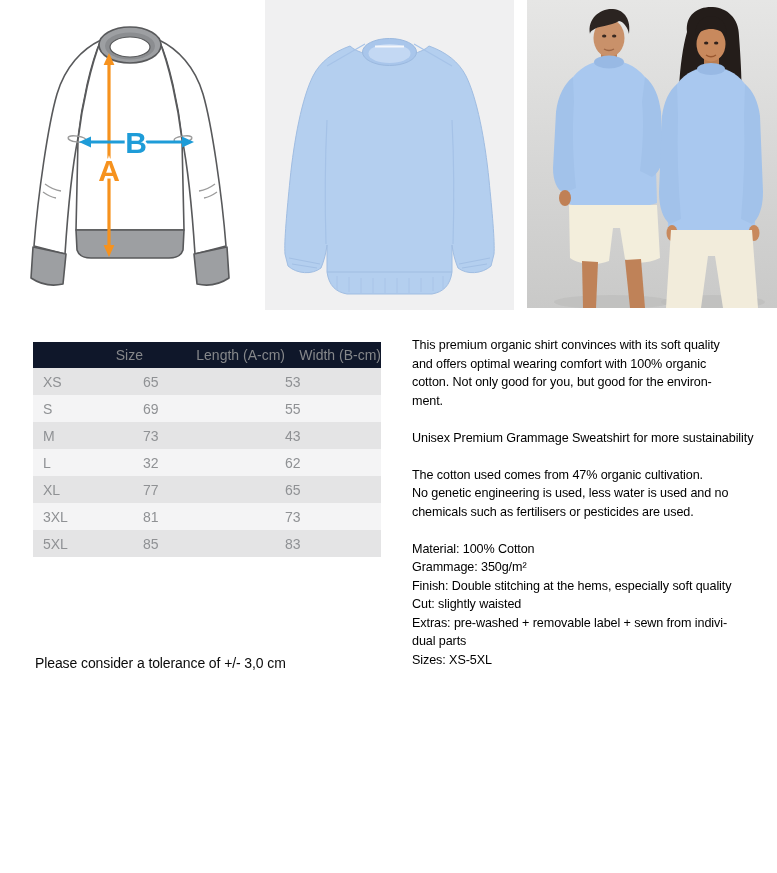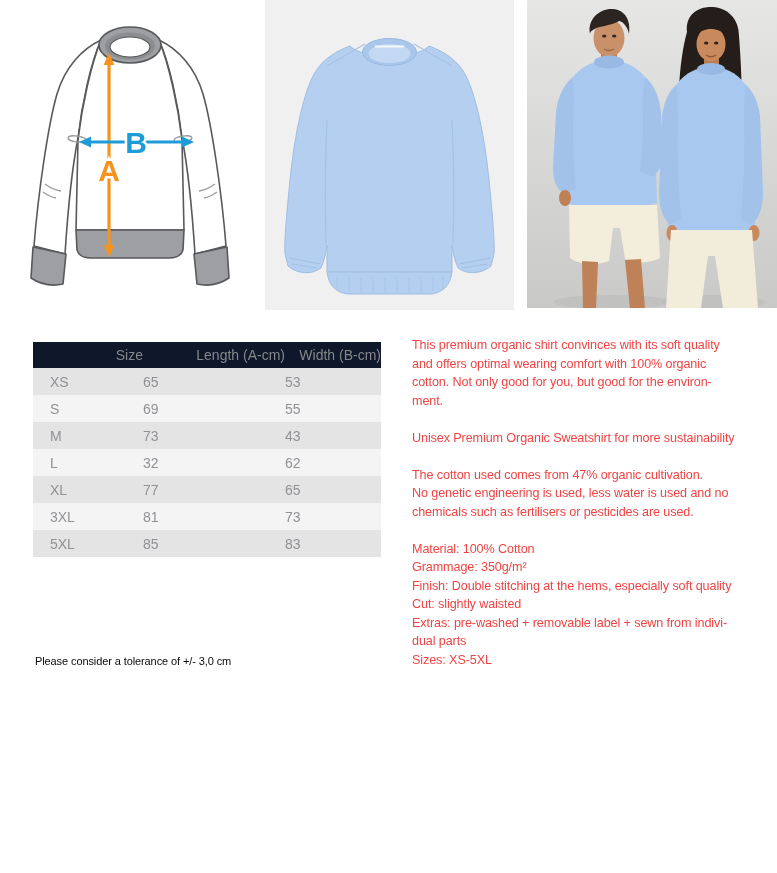--- a/index.html
+++ b/index.html
@@ -22,40 +22,40 @@
     font-size:14px;
   }
   table.size-table col.c1 { width:110px; }
   table.size-table col.c2 { width:142px; }
   table.size-table col.c3 { width:96px; }
   table.size-table th {
     background:#0f172a; color:#85878a; font-weight:normal; text-align:right;
     height:26px; padding-left:10px;
   }
   table.size-table td {
-    color:#8f9194; height:27px; padding-left:17px;
+    color:#8f9194; height:27px; padding-left:10px;
   }
   table.size-table td:nth-child(2), table.size-table th:nth-child(2),
   table.size-table td:nth-child(3), table.size-table th:nth-child(3) { padding-left:0; }
   table.size-table tbody tr:nth-child(odd)  td { background:#e4e4e5; }
   table.size-table tbody tr:nth-child(even) td { background:#f4f4f5; }
 
   
   .description {
     position:absolute; left:412px; top:336px; width:365px;
     font-size:12.6px; line-height:18.5px; letter-spacing:-0.1px;
-    color:#ef4444; 
+    color:#000000; 
   }
   .description p { white-space:pre-line; margin:0 0 18.5px 0; }
   .description p:last-child { margin-bottom:16px; }
 
   
   .tolerance {
     position:absolute; left:35px; top:655px;
-    font-size:11px; color:#0a0a0a; letter-spacing:-0.1px;
+    font-size:14px; color:#0a0a0a; letter-spacing:-0.1px;
   }
 </style>
 </head>
 <body>
 
 <div class="page">
 
   <div class="hero-img" id="diagram-wrap">
     <svg width="250" height="300" viewBox="0 0 250 300">
 
@@ -240,21 +240,21 @@
         </tr>
       </tbody>
     </table>
   </div>
 
   <div class="description">
     <p>This premium organic shirt convinces with its soft quality
 and offers optimal wearing comfort with 100% organic
 cotton. Not only good for you, but good for the environ-
 ment.</p>
-    <p>Unisex Premium Organic Sweatshirt for more sustainability</p>
+    <p>Unisex Premium Grammage Sweatshirt for more sustainability</p>
     <p>The cotton used comes from 47% organic cultivation.
 No genetic engineering is used, less water is used and no
 chemicals such as fertilisers or pesticides are used.</p>
     <p>Material: 100% Cotton
 Grammage: 350g/m²
 Finish: Double stitching at the hems, especially soft quality
 Cut: slightly waisted
 Extras: pre-washed + removable label + sewn from indivi-
 dual parts
 Sizes: XS-5XL</p>

